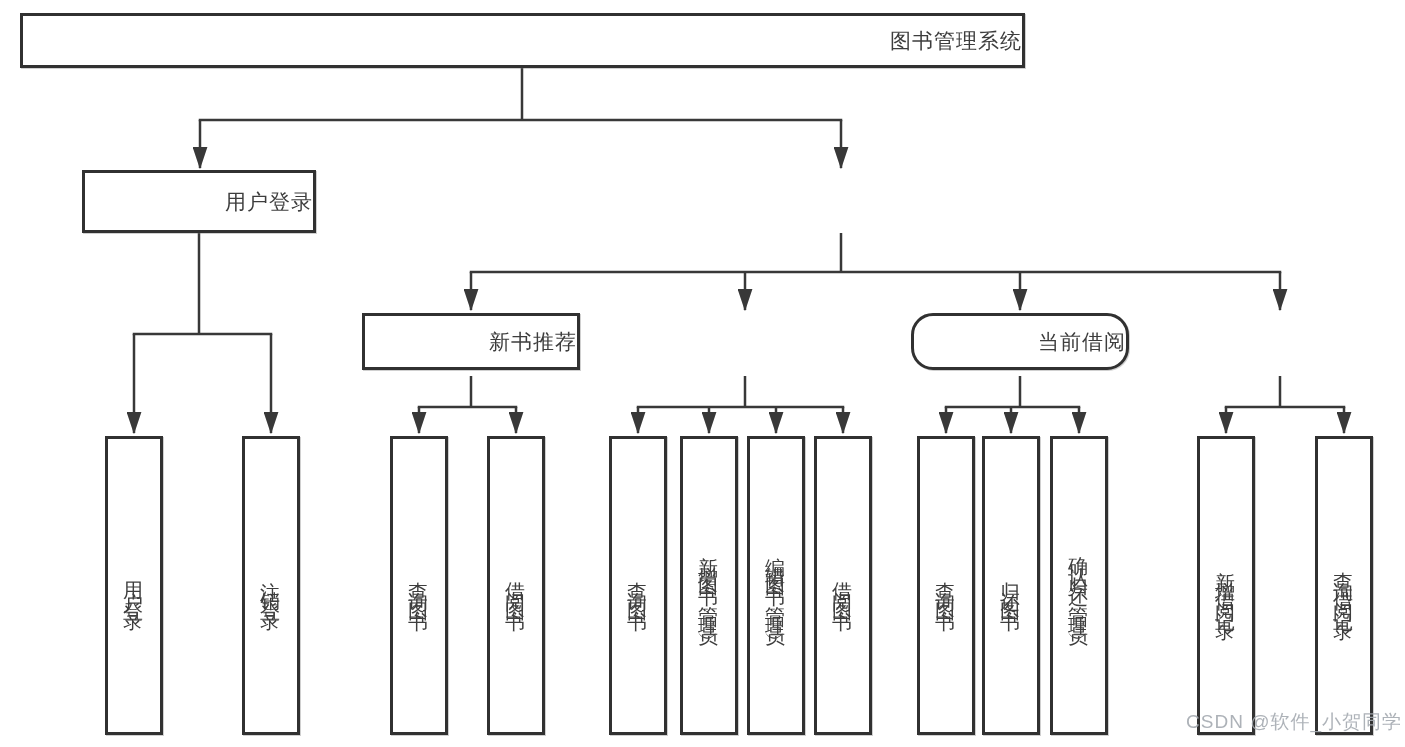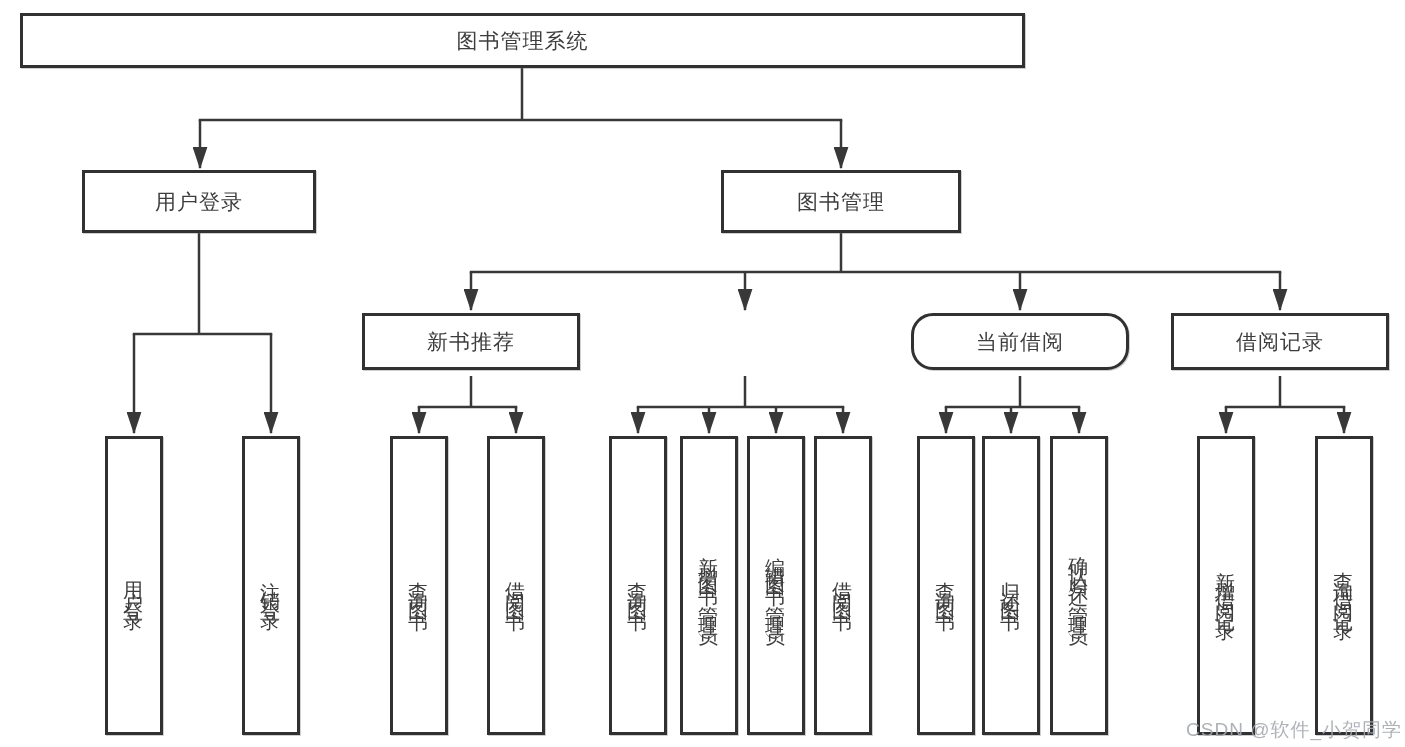--- a/index.html
+++ b/index.html
@@ -17,21 +17,21 @@
     left: 0; top: 0;
     width: 1405px; height: 747px;
   }
   .box {
     position: absolute;
     background: #ffffff;
     border: 3px solid #313131;
     box-sizing: border-box;
     display: flex;
     align-items: center;
-    justify-content: center;
+    justify-content: flex-end;
     font-size: 21px;
     letter-spacing: 1px;
     box-shadow: 1px 1px 0 rgba(120,120,120,0.35);
   }
   .root  { left: 20px;  top: 13px;  width: 1005px; height: 55px; }
   .lvl2a { left: 82px;  top: 170px; width: 234px;  height: 63px; }
   .lvl2b { left: 721px; top: 170px; width: 240px;  height: 63px; }
   .lvl3  { top: 313px; height: 57px; width: 218px; }
   .l3a { left: 362px; }
   .l3b { left: 636px; }
@@ -50,21 +50,21 @@
     justify-content: center;
     writing-mode: vertical-rl;
     text-orientation: mixed;
     font-size: 20px;
     letter-spacing: 10px;
     box-shadow: 1px 1px 0 rgba(120,120,120,0.35);
   }
   .watermark {
     position: absolute;
     right: 3px;
-    bottom: 4px;
+    bottom: 12px;
     font-size: 19px;
     color: rgba(164, 170, 176, 0.9);
     letter-spacing: 1px;
     z-index: 5;
     white-space: nowrap;
     margin-left: 48px;
   }
 </style>
 </head>
 <body>
@@ -128,32 +128,26 @@
     </g>
   </svg>
 
   <div class="box root">
     <span>图书管理系统</span>
   </div>
 
   <div class="box lvl2a">
     <span>用户登录</span>
   </div>
-  <div class="box lvl2b">
-    <span>图书管理</span>
-  </div>
 
   <div class="box lvl3 l3a">
     <span>新书推荐</span>
   </div>
   <div class="box lvl3 l3c">
     <span>当前借阅</span>
-  </div>
-  <div class="box lvl3 l3d">
-    <span>借阅记录</span>
   </div>
 
   <div class="leaf" style="left:105px">
     <span>用户登录</span>
   </div>
   <div class="leaf" style="left:242px">
     <span>注销登录</span>
   </div>
 
   <div class="leaf" style="left:390px">

